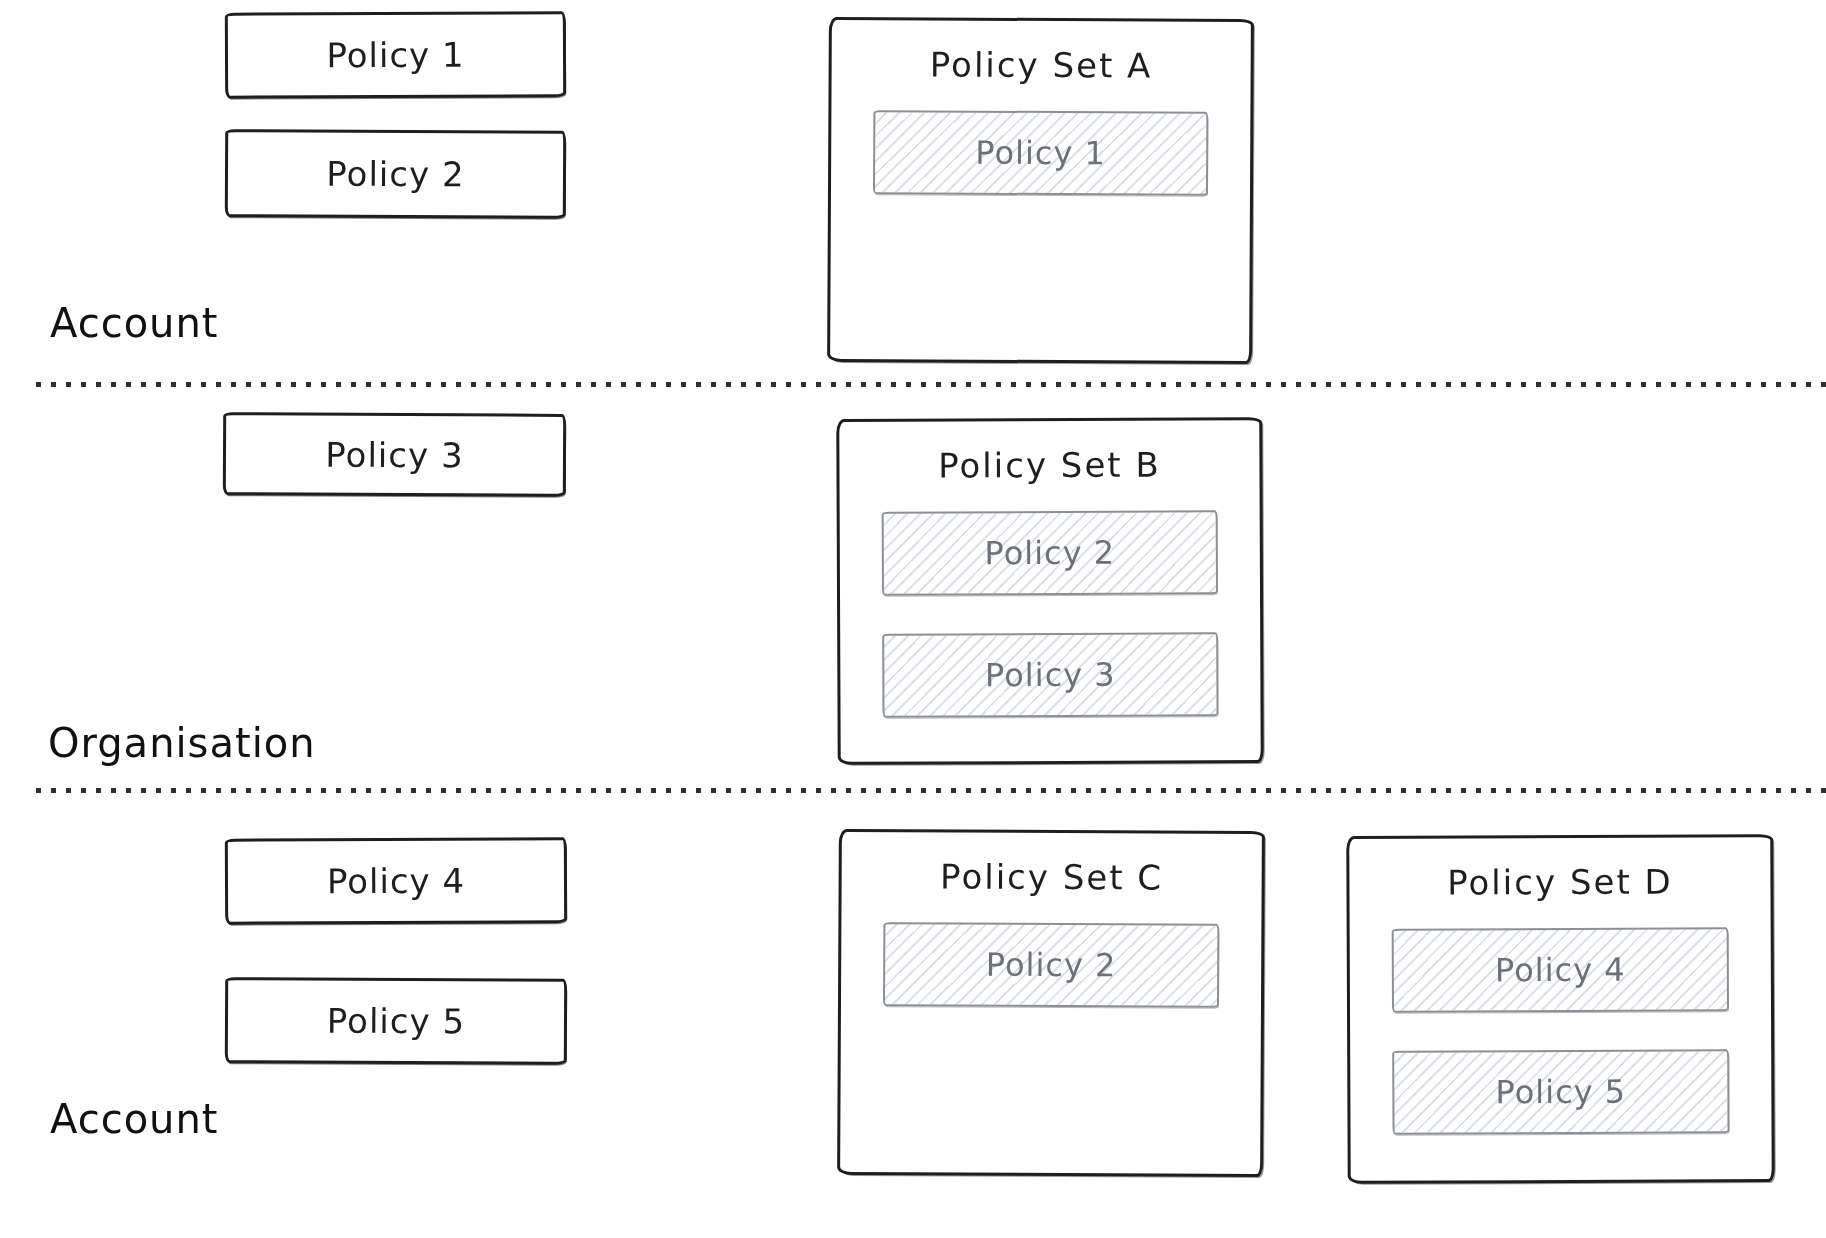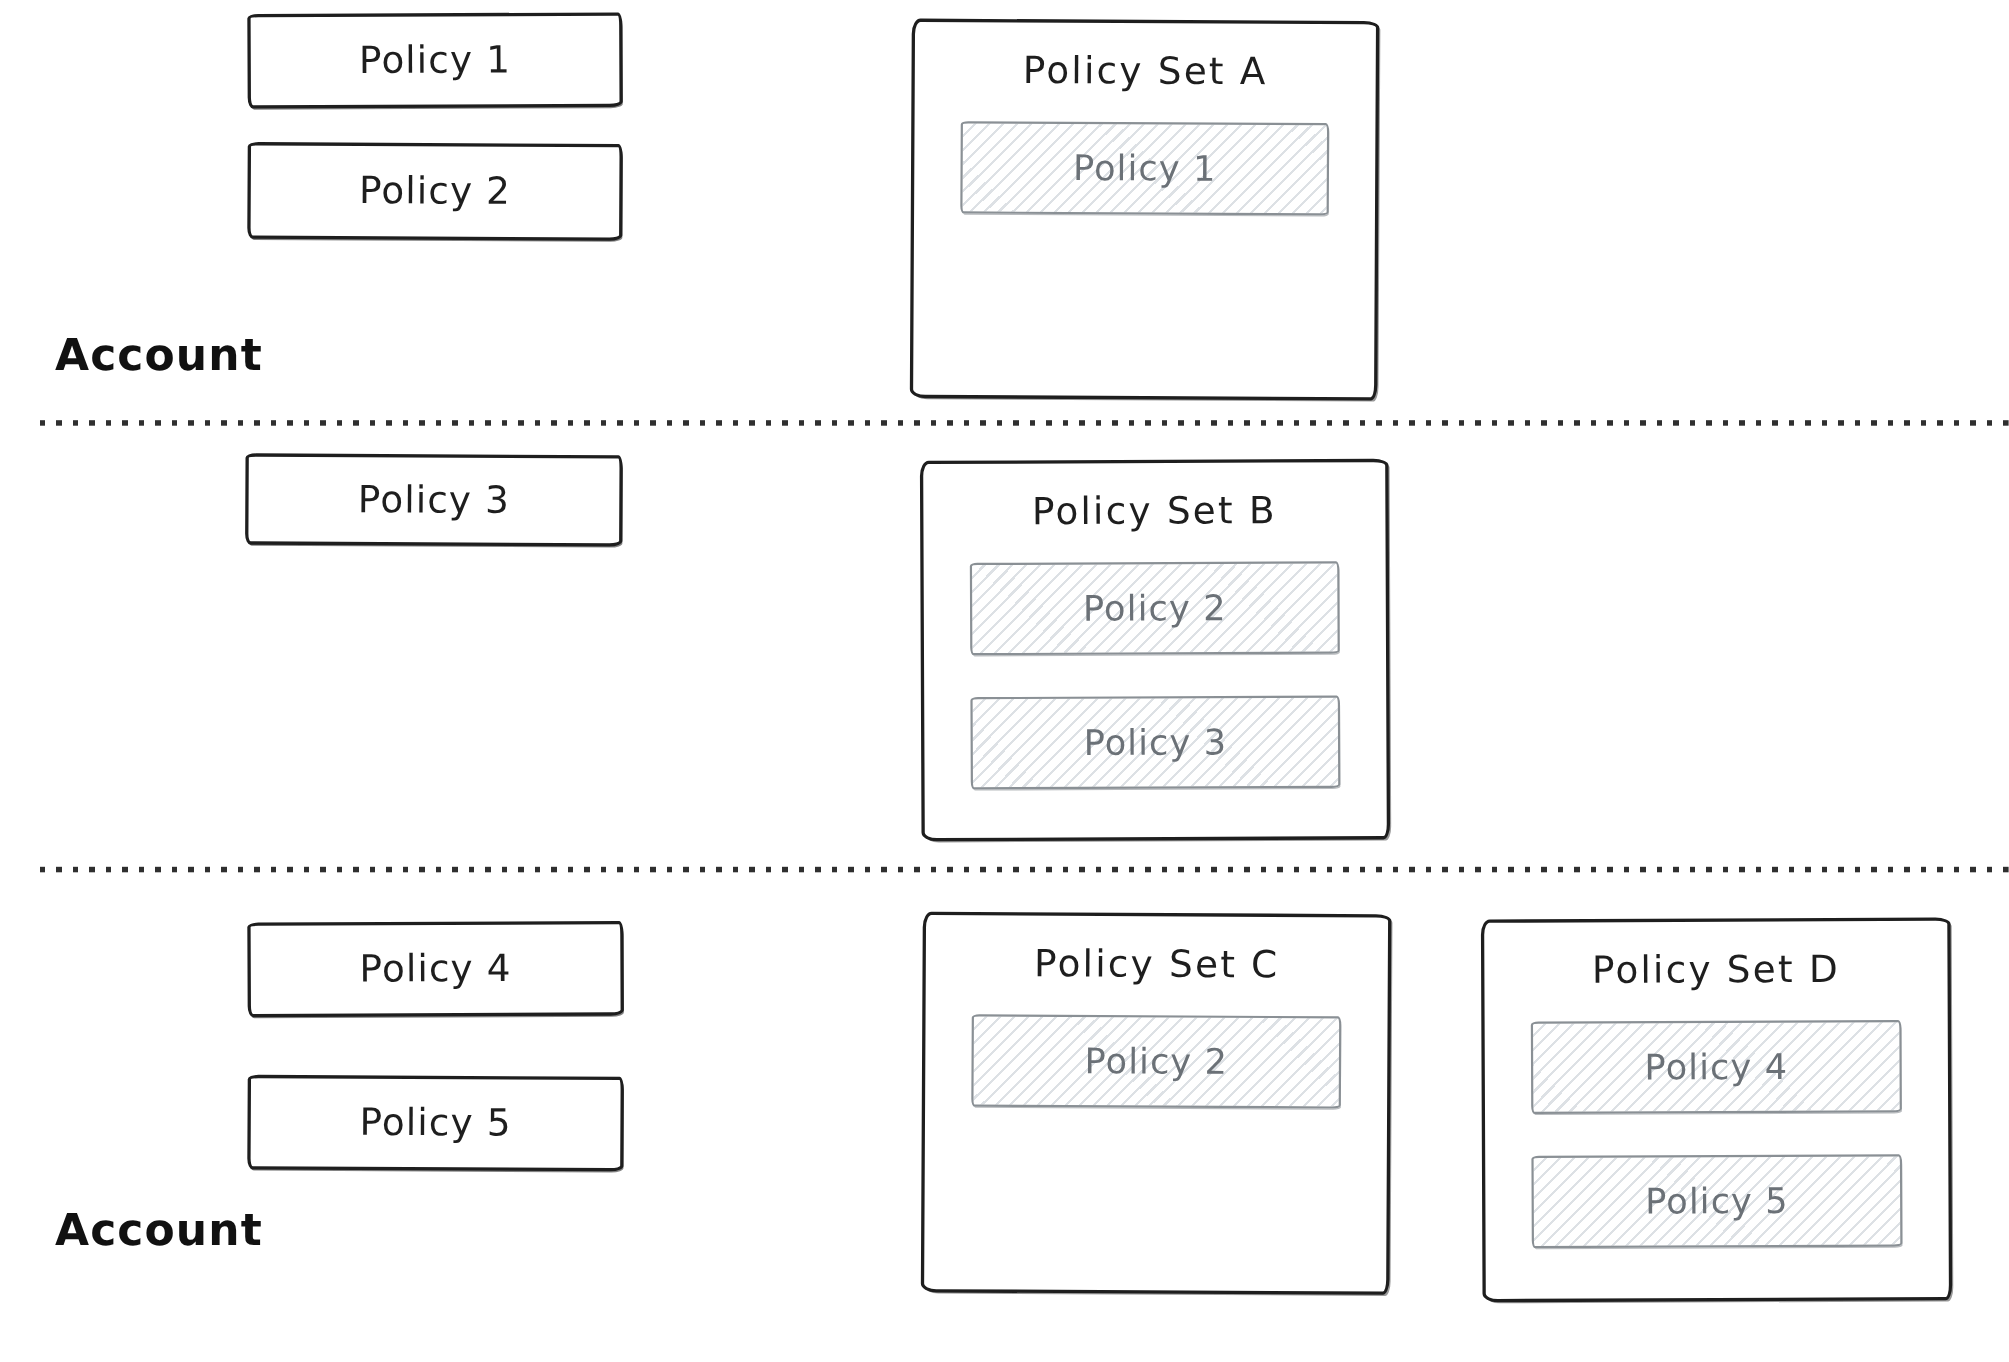--- a/index.html
+++ b/index.html
@@ -88,21 +88,21 @@
     letter-spacing: 1px;
     color: #6b7177;
   }
   .m1 { top: 90px; }
   .m2 { top: 212px; }
 
   
   .band-label {
     position: absolute;
     font-size: 40px;
-    font-weight: bold;
+    font-weight: normal;
     letter-spacing: 1px;
     color: #111111;
   }
   .lbl-account      { left: 50px; top: 300px; }
   .lbl-organisation { left: 48px; top: 720px; }
   .lbl-project      { left: 50px; top: 1096px; }
 
   
   .divider {
     position: absolute;
@@ -147,20 +147,21 @@
   <div class="policy-set setB tilt-a">
     <div class="set-title">Policy Set B</div>
     <div class="member m1">
       <span>Policy 2</span>
     </div>
     <div class="member m2">
       <span>Policy 3</span>
     </div>
   </div>
 
+  <div class="band-label lbl-organisation">Organisation</div>
   <div class="divider d2"></div>
 
   <div class="sketch-box p4 tilt-a">
     <span>Policy 4</span>
   </div>
   <div class="sketch-box p5 tilt-b">
     <span>Policy 5</span>
   </div>
 
   <div class="policy-set setC tilt-b">

